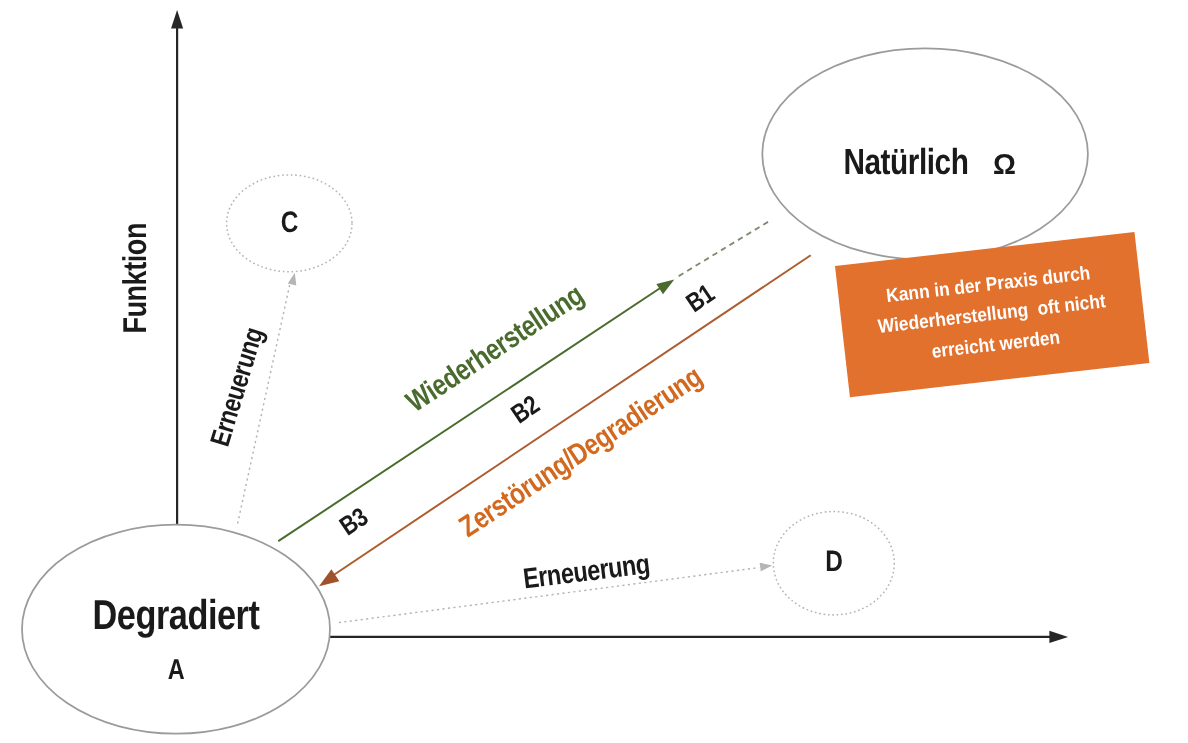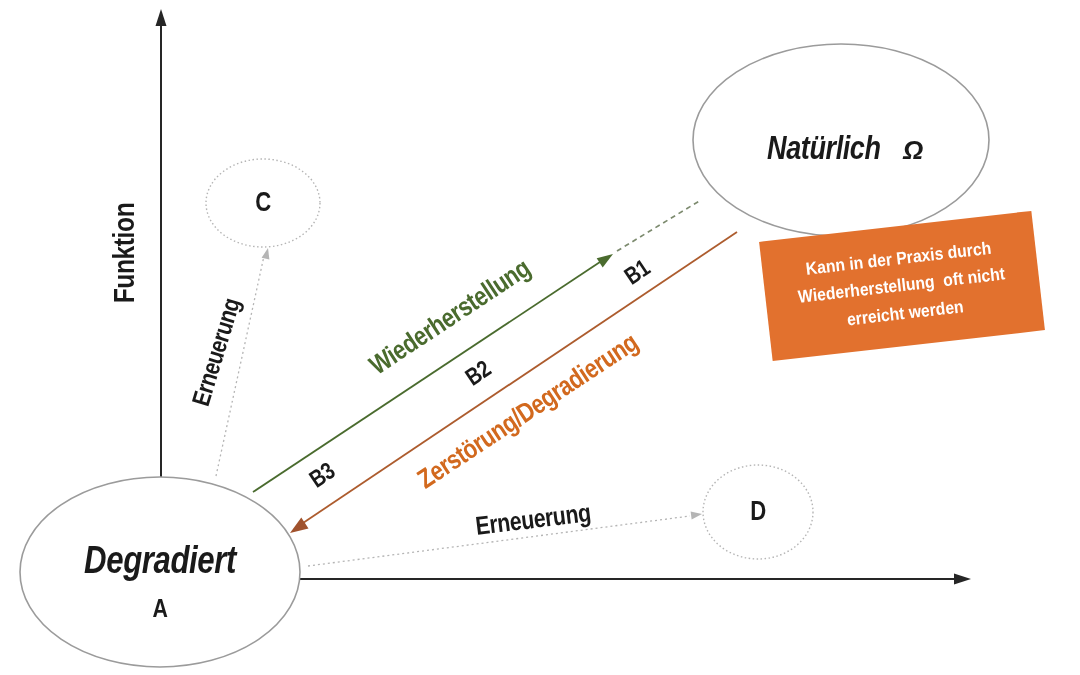--- a/index.html
+++ b/index.html
@@ -67,24 +67,24 @@
     <polygon points="268,248 269.4,259.6 261.6,257.8" fill="#b5b5b5"></polygon>
 
     <line x1="308" y1="566" x2="690" y2="516" stroke-width="1.3" stroke-dasharray="2,3" stroke="#b5b5b5"></line>
     <polygon points="702,514 691.6,519.4 690.6,511.5" fill="#b5b5b5"></polygon>
   </svg>
 
   <div class="lbl axis-label" style="left:124px; top:253px; --r:-90deg;">
     <span class="cond">Funktion</span>
   </div>
 
-  <div class="lbl node-nat" style="left:839px; top:147px;font-style:italic;">
+  <div class="lbl node-nat" style="left:839px; top:147px;">
     <span class="cond">Natürlich</span><span class="omega">Ω</span>
   </div>
-  <div class="lbl node-big" style="left:160px; top:560px;font-style:italic;">
+  <div class="lbl node-big" style="left:160px; top:560px;">
     <span class="cond">Degradiert</span>
   </div>
   <div class="lbl node-sym" style="left:160px; top:608px;">
     <span class="cond">A</span>
   </div>
   <div class="lbl node-small" style="left:263px; top:202px;">
     <span class="cond">C</span>
   </div>
   <div class="lbl node-small" style="left:758px; top:511px;">
     <span class="cond">D</span>

